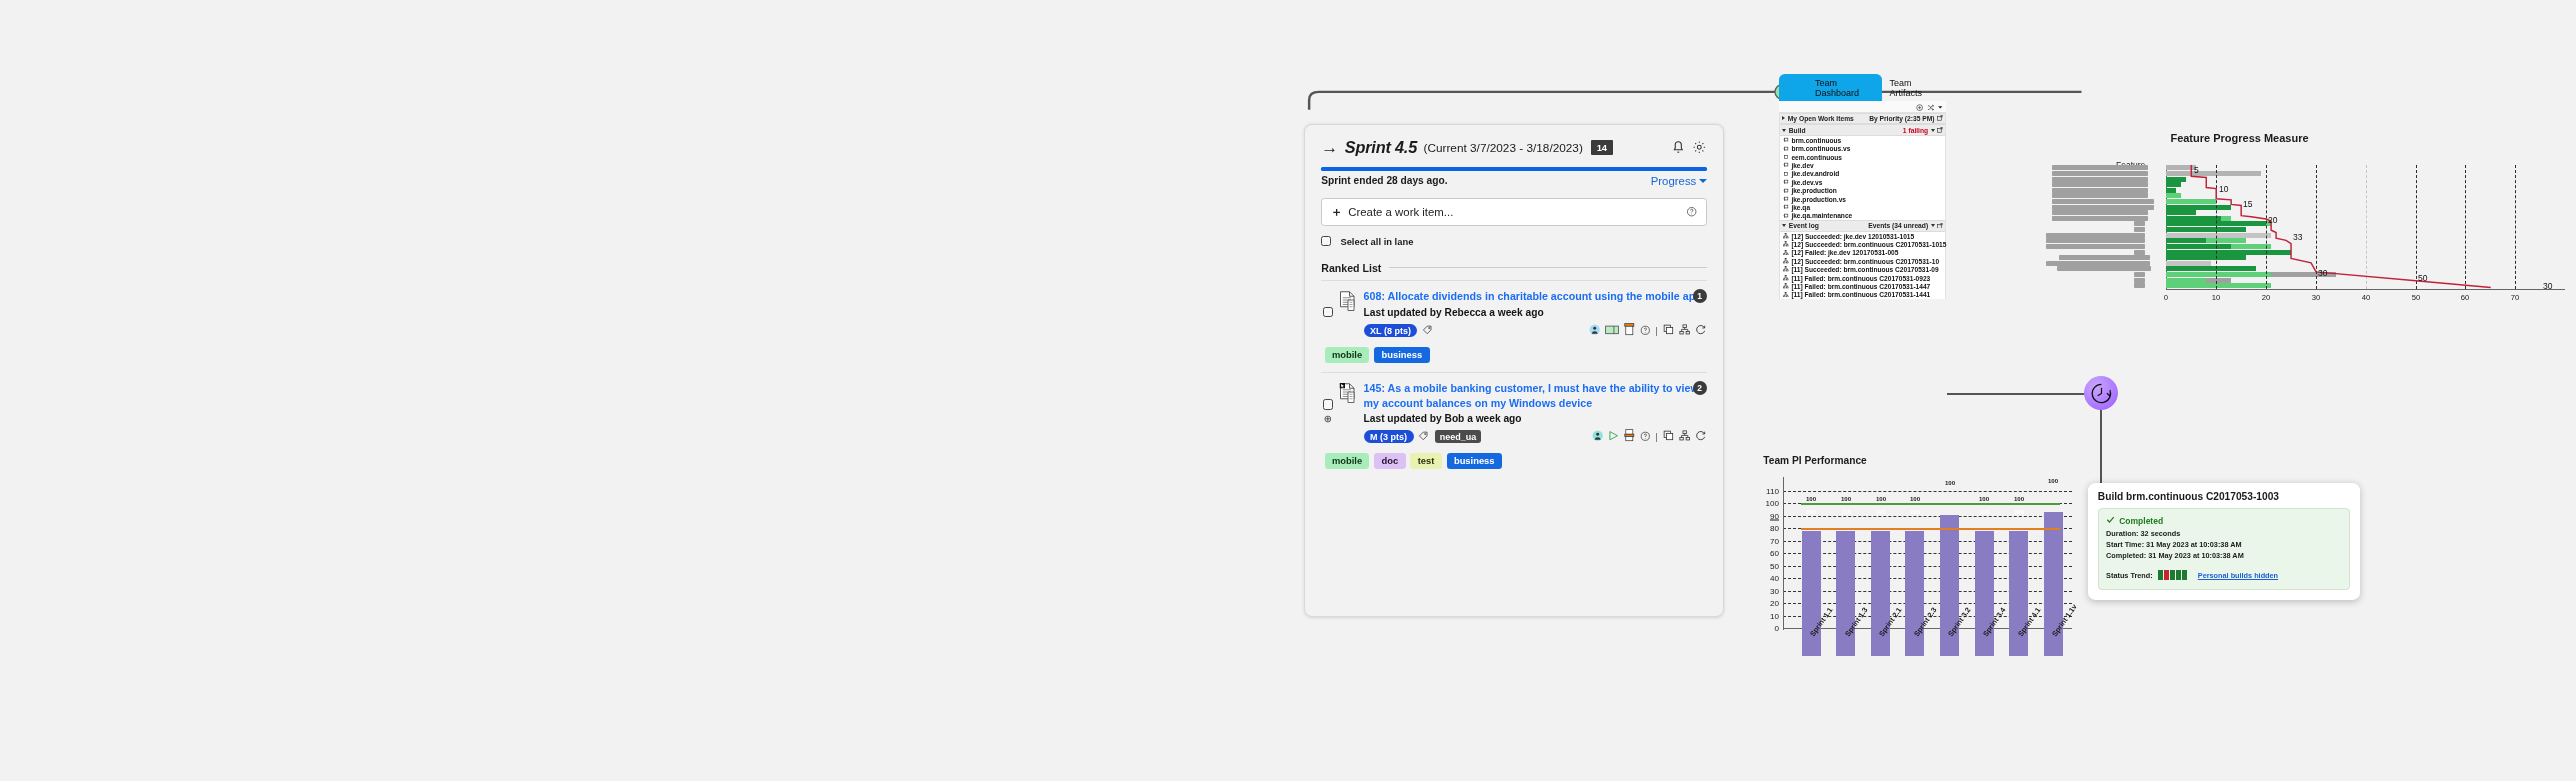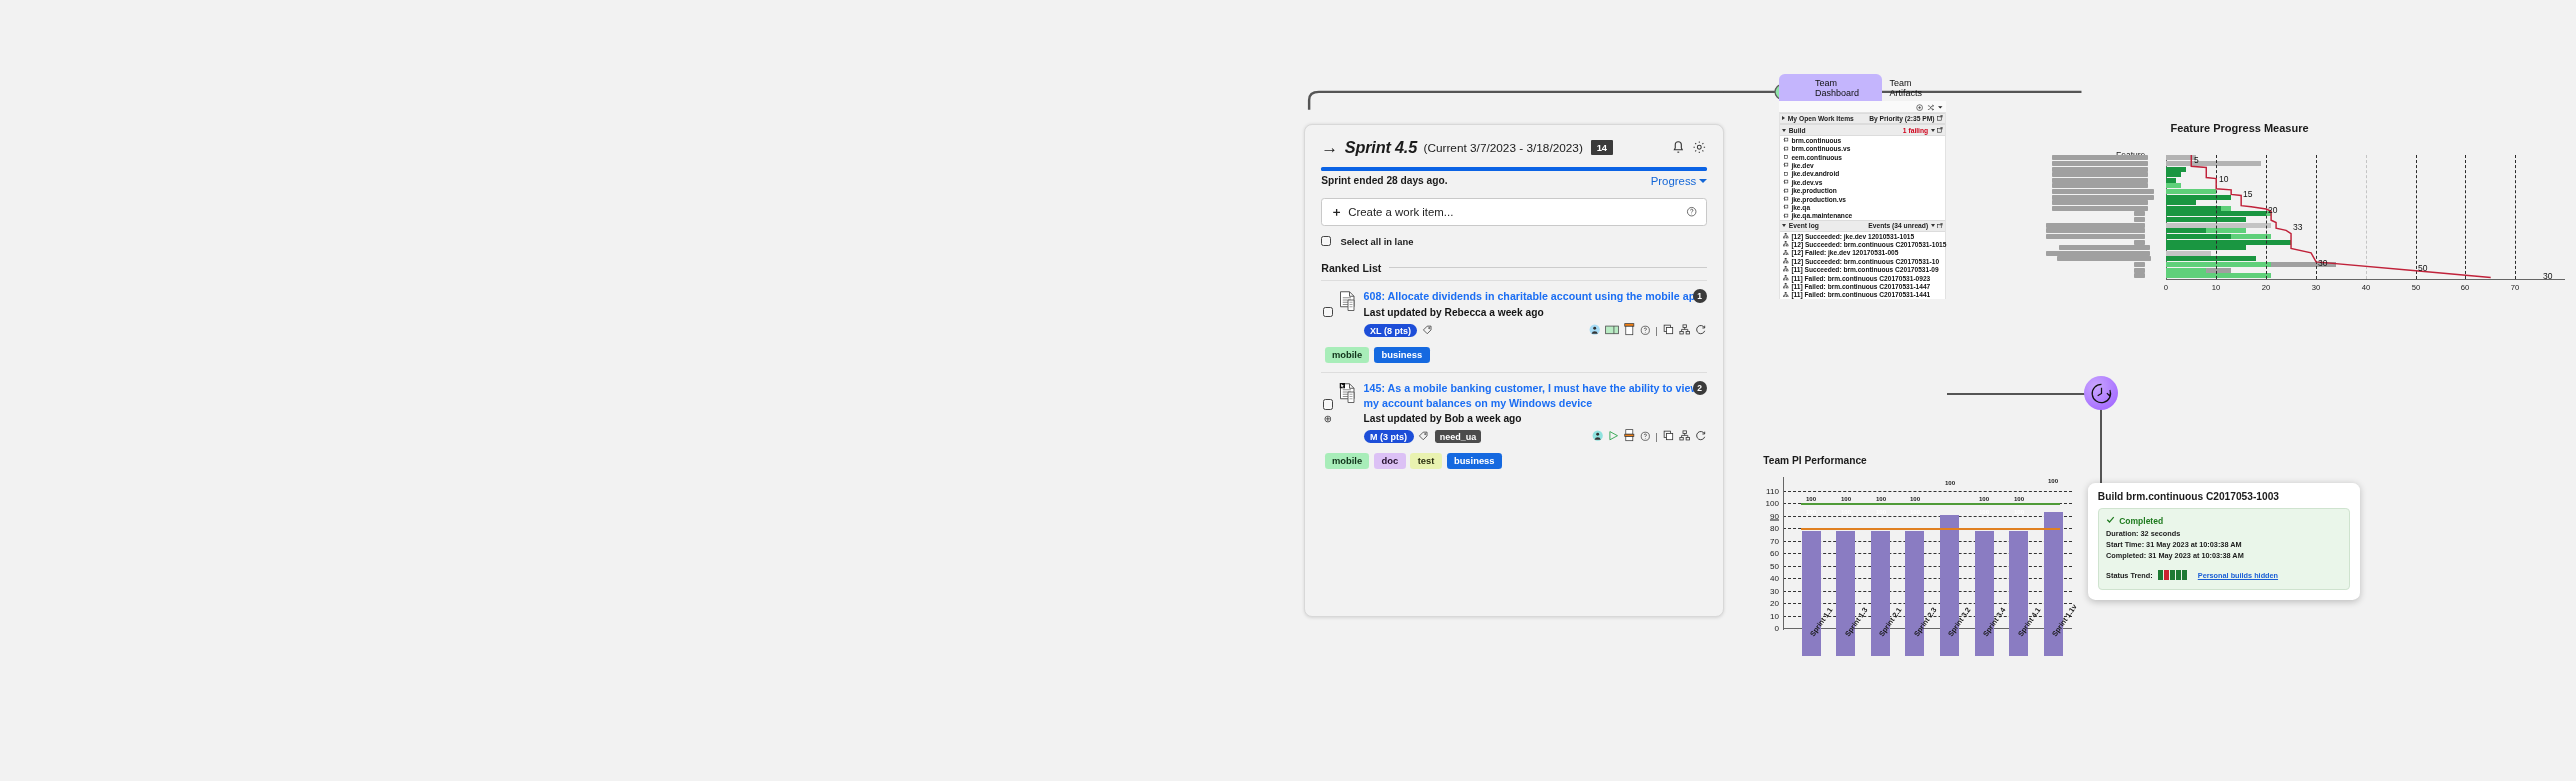--- a/index.html
+++ b/index.html
@@ -72,36 +72,36 @@
   }
   .tags{display:flex;gap:4.9px;margin-top:8.1px;padding-left:3.3px;}
   .tag{font-size:9.4px;font-weight:600;border-radius:3.3px;padding:2.4px 7.3px;}
 
   
   #dash{position:absolute;left:1779px;top:83px;width:167px;height:128px;}
   #dash-tabs{display:flex;align-items:flex-end;height:18px;}
   .tab{
     font-size:9px;font-weight:500;padding:3.3px 7.3px 3.3px 7.3px;border-radius:5.7px 5.7px 0 0;color:#111;cursor:pointer;
   }
-  .tab.active{background:#c4b5fd;padding-left:36px;}
+  .tab.active{background:#0ea5e9;padding-left:36px;}
   #dash-toolbar{background:#fafafa;height:10.6px;display:flex;align-items:center;justify-content:flex-end;gap:3.3px;padding-right:2.4px;border-bottom:0.8px solid #e2e2e2;}
   .sec-head{
     background:#ececec;border-top:0.8px solid #dcdcdc;border-bottom:0.8px solid #dcdcdc;
     display:flex;align-items:center;height:9.8px;padding:0 2.4px;font-size:6.7px;font-weight:700;
   }
   .tri-r{width:0;height:0;border-top:2.4px solid transparent;border-bottom:2.4px solid transparent;border-left:3.3px solid #333;margin-right:2.4px;}
   .tri-d{width:0;height:0;border-left:2.4px solid transparent;border-right:2.4px solid transparent;border-top:3.3px solid #333;margin-right:2.4px;}
   .sec-right{margin-left:auto;display:flex;align-items:center;gap:2.4px;font-size:6.7px;font-weight:700;}
   .red{color:#d0021b;}
   .mini-caret{width:0;height:0;border-left:2.4px solid transparent;border-right:2.4px solid transparent;border-top:3.3px solid #333;}
   .list-row{display:flex;align-items:center;gap:2.4px;height:8.4px;padding-left:3.3px;font-size:6.6px;font-weight:600;color:#111;white-space:nowrap;}
   #dash-body{background:#fff;border-left:0.8px solid #e2e2e2;border-right:0.8px solid #e2e2e2;}
 
   
-  #fpm{position:absolute;left:2028px;top:122px;width:537px;height:195px;}
+  #fpm{position:absolute;left:2028px;top:132px;width:537px;height:195px;}
   #fpm-title{font-size:11px;font-weight:700;text-align:center;width:325px;margin-left:49px;}
   #fpm-plot{position:relative;width:537px;height:163px;margin-top:3.3px;}
   .fpm-rowlbl{position:absolute;height:4.9px;background:#a0a0a0;border-radius:0.8px;}
   .fpm-bar{position:absolute;height:4.9px;}
   .fpm-grid{position:absolute;top:18px;bottom:21px;width:0;border-left:1.1px dashed #2b2b2b;}
   .fpm-grid.light{border-left-color:#c4c4c4;}
   .fpm-axis-x{position:absolute;left:138px;right:0;bottom:21px;height:0.8px;background:#666;}
   .fpm-axis-y{position:absolute;left:138px;top:18px;bottom:21px;width:0.8px;background:#666;}
   .fpm-tick{position:absolute;bottom:8.1px;font-size:7.7px;transform:translateX(-50%);}
   .fpm-anno{position:absolute;font-size:8.5px;color:#111;}

